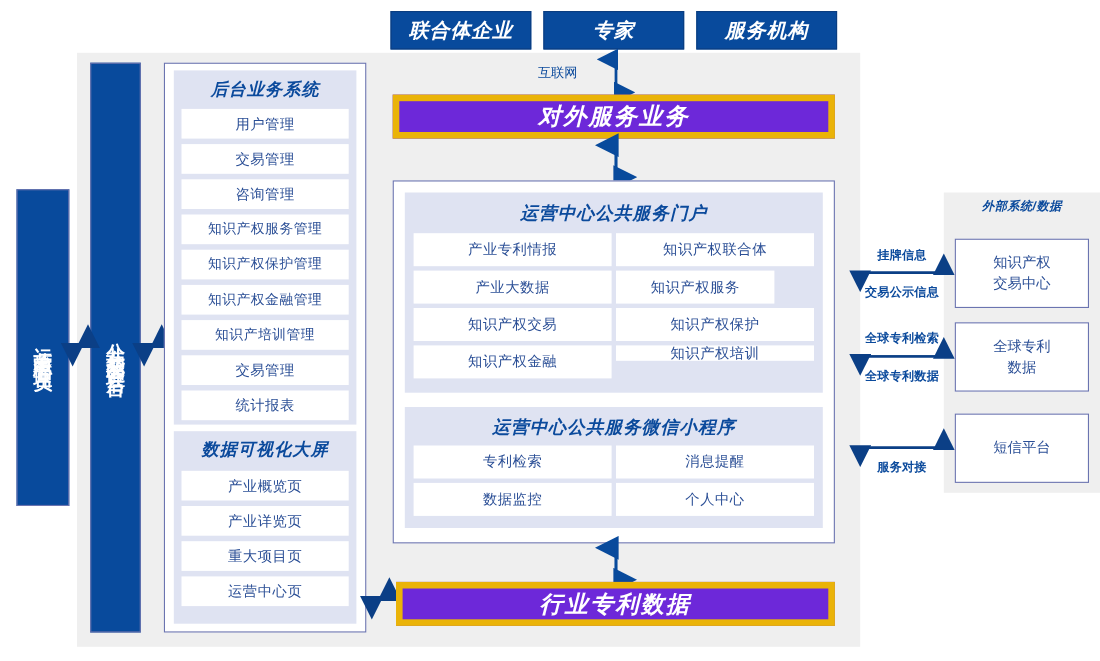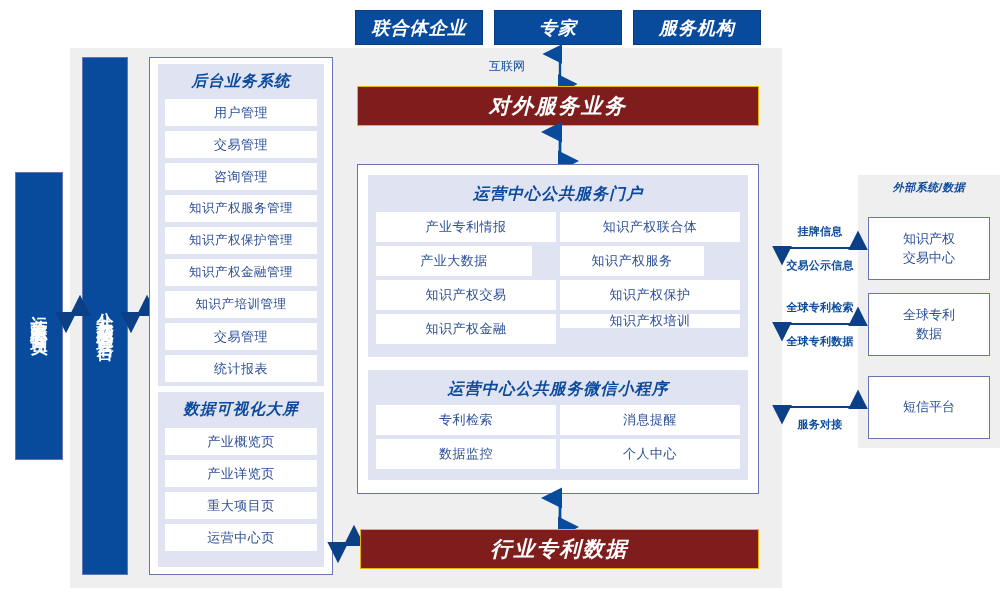--- a/index.html
+++ b/index.html
@@ -18,24 +18,24 @@
     display:flex;align-items:center;justify-content:center;
     font-weight:bold;font-style:italic;font-size:18px;letter-spacing:1px;
     border:1px solid #0a3d80;
   }
 
   
   .frame{background:#efefef;}
 
   
   .band{
-    background:#7f1d1d;color:#fff;
+    background:#6d28d9;color:#fff;
     display:flex;align-items:center;justify-content:center;
     font-weight:bold;font-style:italic;font-size:21px;letter-spacing:2px;
-    border:1px solid #eab308;
+    border:6px solid #eab308;
   }
 
   
   .pillar{
     background:#084a9c;color:#fff;
     display:flex;align-items:center;justify-content:center;
     font-weight:bold;font-size:17px;
     writing-mode:vertical-rl;letter-spacing:4px;
     border:1px solid #6b74b0;
   }
@@ -203,21 +203,21 @@
 
 <div class="abs panel" style="left:368px;top:175px;width:380px;height:182px;">
   <div class="panel-title" style="padding-top:9px;font-size:16px;">运营中心公共服务门户</div>
 </div>
 <div class="abs cell" style="left:376px;top:212px;width:180px;height:30px;">
   <span>产业专利情报</span>
   </div>
 <div class="abs cell" style="left:560px;top:212px;width:180px;height:30px;">
   <span>知识产权联合体</span>
   </div>
-<div class="abs cell" style="left:376px;top:246px;width:156px;height:30px;">
+<div class="abs cell" style="left:376px;top:246px;width:180px;height:30px;">
   <span>产业大数据</span>
   </div>
 <div class="abs cell" style="left:560px;top:246px;width:144px;height:30px;">
   <span>知识产权服务</span>
   </div>
 <div class="abs cell" style="left:376px;top:280px;width:180px;height:30px;">
   <span>知识产权交易</span>
   </div>
 <div class="abs cell" style="left:560px;top:280px;width:180px;height:30px;">
   <span>知识产权保护</span>

